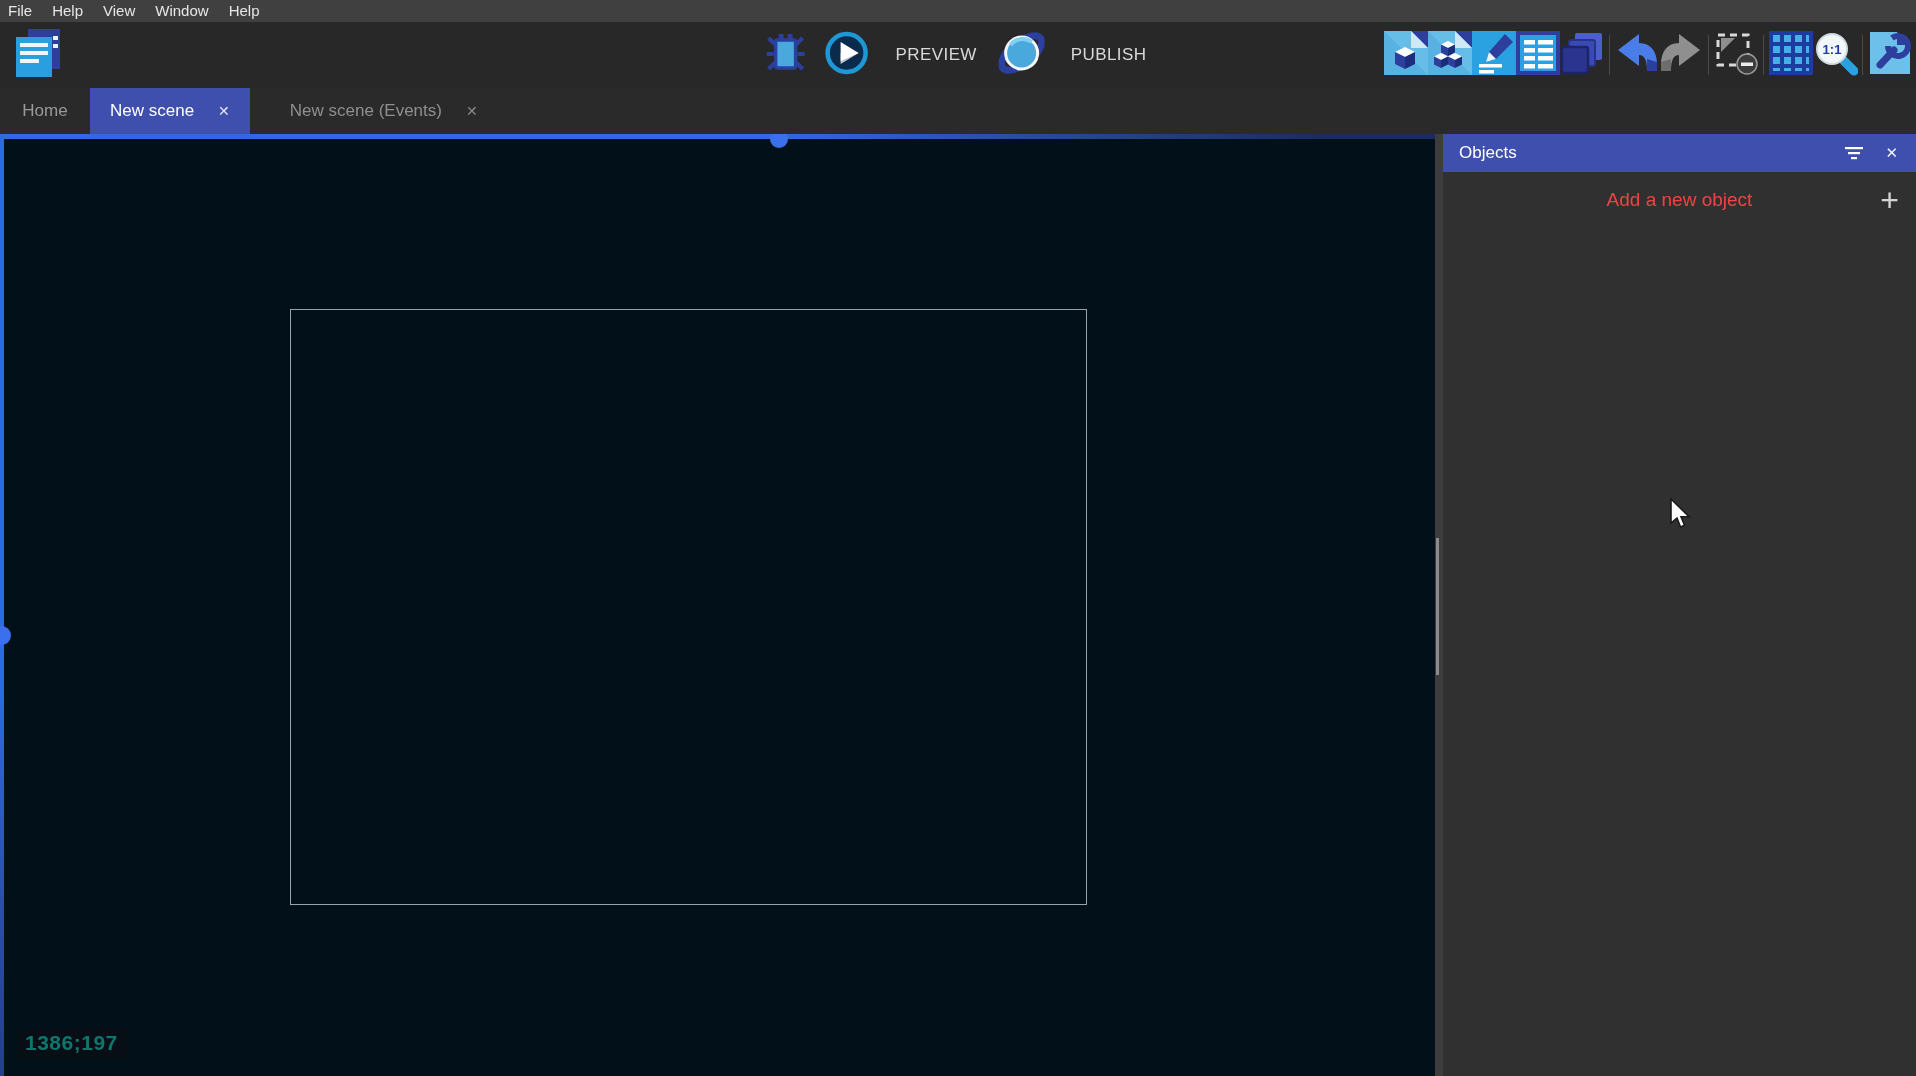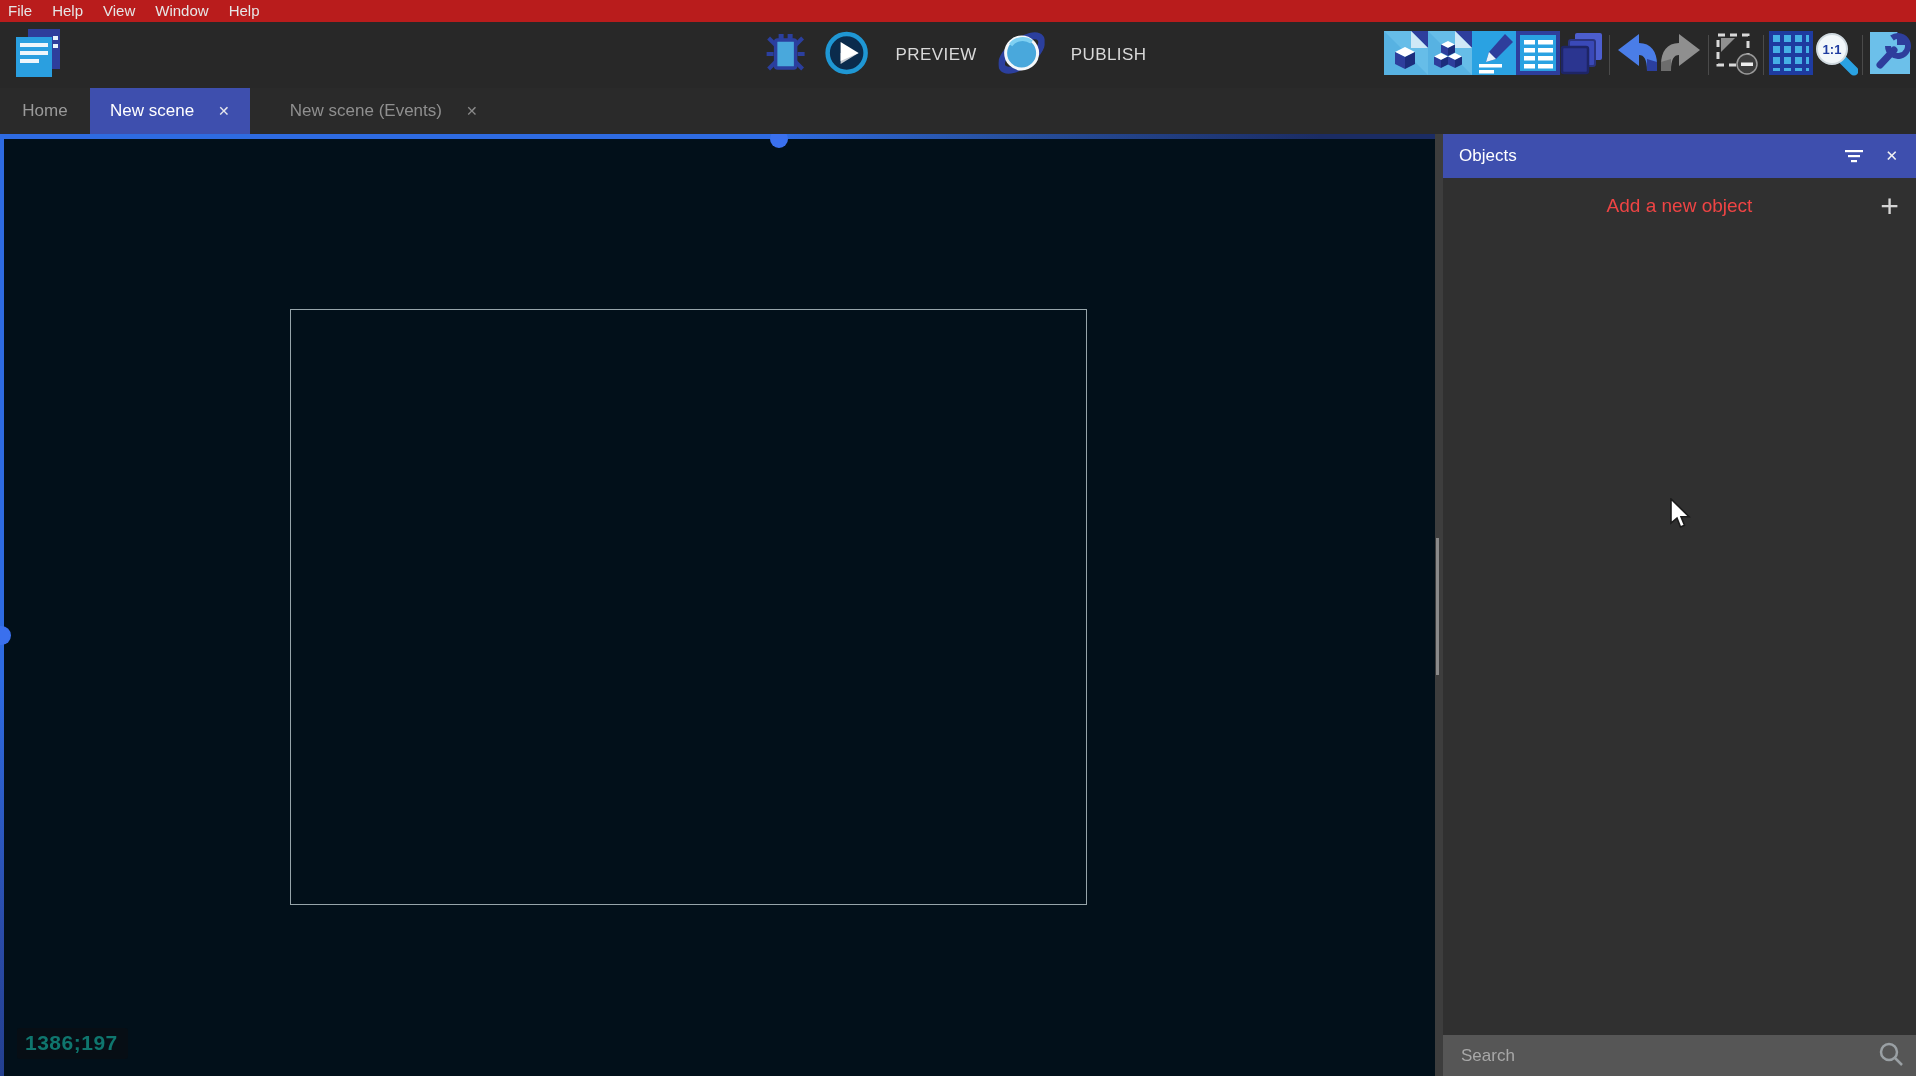--- a/index.html
+++ b/index.html
@@ -3,21 +3,21 @@
 <meta charset="utf-8">
 <style>
   * { margin:0; padding:0; box-sizing:border-box; }
   html,body { background:#1a1a1a; }
   .app {
     position:relative; width:1916px; height:1076px; overflow:hidden;
     background:#282828; font-family:"Liberation Sans", sans-serif;
     -webkit-font-smoothing:antialiased; user-select:none;
   }
   
-  .menubar { height:22px; background:#b91c1c; display:flex; align-items:center; padding-left:0; }
+  .menubar { height:22px; background:#404040; display:flex; align-items:center; padding-left:0; }
   .menu-item { color:#e6e6e6; font-size:15px; padding:0 10px; line-height:22px; cursor:default; }
   .menu-item:first-child { padding-left:8px; }
   
   .toolbar { position:relative; height:66px; background:#282828; }
   .pm-btn { position:absolute; left:10px; top:7px; width:54px; height:52px; display:flex; align-items:center; justify-content:center; }
   .center-group { position:absolute; left:50%; top:0; height:66px; transform:translateX(-50%); display:flex; align-items:center; gap:10px; }
   .tool-text-btn { display:flex; align-items:center; gap:26px; padding:0 6px; }
   .tool-label { color:#d9d9d9; font-size:17px; letter-spacing:0.4px; }
   .right-group { position:absolute; right:4px; top:11px; display:flex; align-items:center; }
   .tb-icon { width:44px; height:44px; display:flex; align-items:center; justify-content:center; }
@@ -41,21 +41,21 @@
   .handle-dot-top { position:absolute; left:770px; top:-4px; width:18px; height:18px; border-radius:50%; background:#3a70ee; cursor:row-resize; }
   .handle-dot-left { position:absolute; left:-8px; top:492px; width:19px; height:19px; border-radius:50%; background:#3a70ee; cursor:col-resize; }
   .game-rect { position:absolute; left:290px; top:175px; width:797px; height:596px; border:1px solid #97a5aa; }
   .coords-pill { position:absolute; left:17px; top:894px; background:rgba(8,14,21,0.92);
     border-radius:3px; padding:3px 10px 4px 8px; color:#0f766e; font-size:21px; font-weight:bold; letter-spacing:0.5px; }
   
   .divider { position:relative; width:8px; background:#3d3d3d; }
   .divider-handle { position:absolute; left:1px; top:404px; width:3px; height:137px; background:#8a8a8a; cursor:col-resize; }
   
   .panel { width:473px; background:#303030; display:flex; flex-direction:column; }
-  .panel-header { height:44px; background:#3e4fae; display:flex; align-items:center; padding:0 18px 0 16px; flex:0 0 auto; }
+  .panel-header { height:38px; background:#3e4fae; display:flex; align-items:center; padding:0 18px 0 16px; flex:0 0 auto; }
   .panel-title { color:#ffffff; font-size:17px; flex:1; }
   .panel-header-icon { display:flex; align-items:center; justify-content:center; width:26px; height:26px; cursor:pointer; }
   .panel-close { color:#f2f2f2; font-size:15px; margin-left:18px; }
   .add-row { position:relative; height:56px; display:flex; align-items:center; justify-content:center; cursor:pointer; flex:0 0 auto; }
   .add-label { color:#ef4444; font-size:19px; }
   .add-plus { position:absolute; right:17px; top:50%; transform:translateY(-50%); color:#d4d4d4; font-size:32px; font-weight:200; line-height:1; }
   .panel-body { flex:1 1 auto; }
   .search-bar { position:relative; height:41px; background:#565656; display:flex; align-items:center; flex:0 0 auto; }
   .search-placeholder { color:#a8a8a8; font-size:17px; padding-left:18px; }
   .search-icon-wrap { position:absolute; right:12px; top:50%; transform:translateY(-50%); }
@@ -308,29 +308,20 @@
         <span class="panel-close">✕</span>
       </div>
 
       <div class="add-row">
         <span class="add-label">Add a new object</span>
         <span class="add-plus">+</span>
       </div>
 
       <div class="panel-body"></div>
 
-      <div class="search-bar">
-        <span class="search-placeholder">Search</span>
-        <span class="search-icon-wrap">
-          <svg width="26" height="26" viewBox="0 0 26 26">
-            <circle cx="11" cy="11" r="8" fill="none" stroke="#9aa0a4" stroke-width="2.5"></circle>
-            <path d="M17 17 L24 24" stroke="#9aa0a4" stroke-width="2.5"></path>
-          </svg>
-        </span>
-      </div>
     </div>
   </div>
 
   <span class="fake-cursor">
     <svg width="24" height="32" viewBox="0 0 24 32">
       <path d="M3 1 L3 25 L9 20 L12.5 29 L16.5 27.3 L13 18.7 L21 18.7 Z" fill="#ffffff" stroke="#1b1b1b" stroke-width="1.6"></path>
     </svg>
   </span>
 
 </div>

